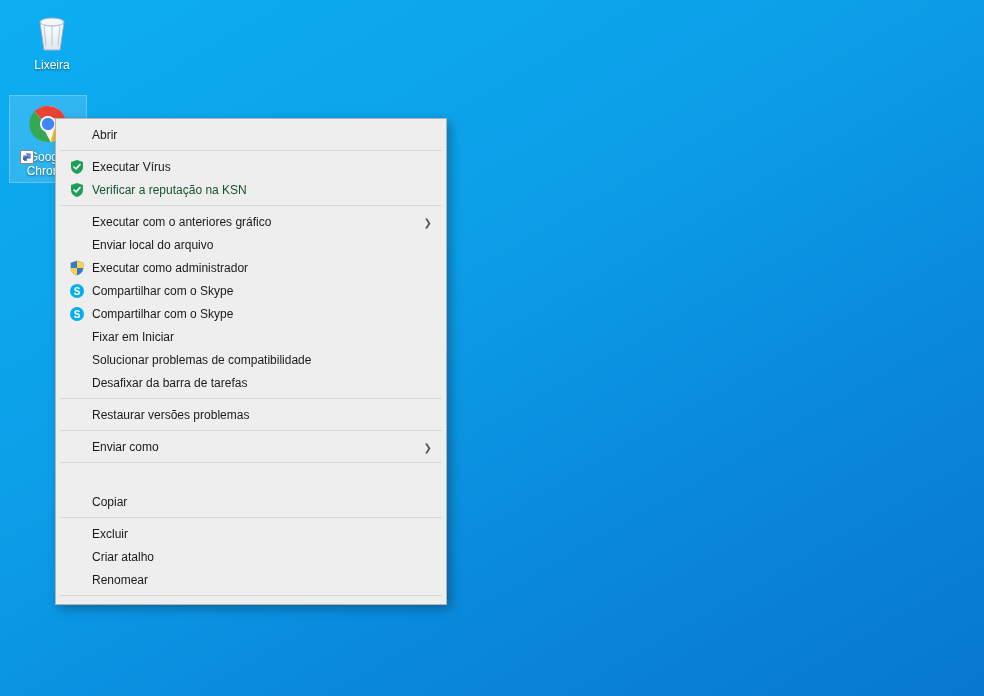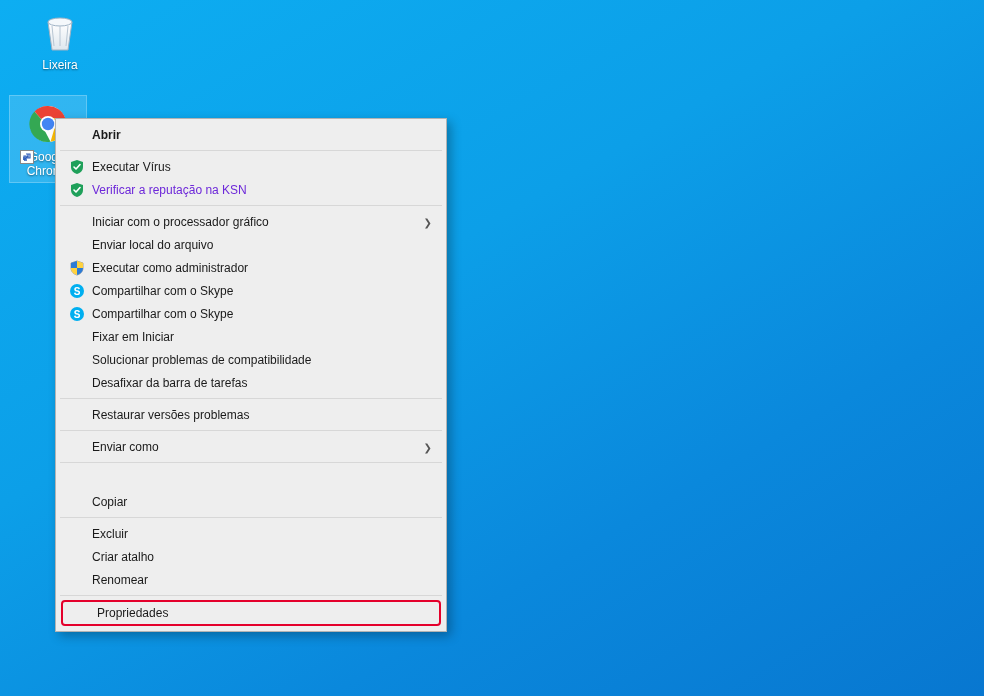--- a/index.html
+++ b/index.html
@@ -39,35 +39,35 @@
     box-shadow: 4px 4px 10px rgba(0,0,0,.28);
     padding: 4px 2px;
   }
   .ctx-item {
     display: flex; align-items: center;
     height: 23px;
     padding: 0 28px 0 8px;
     color: #1a1a1a;
     position: relative;
   }
-  .ctx-item.disabled { color: #6d28d9; }
-  .ctx-item.bold { font-weight: 700; }
+  .ctx-item.disabled { color: #14532d; }
+  .ctx-item.bold { font-weight: 400; }
   .ctx-item .ico-slot { width: 22px; height: 18px; display:flex; align-items:center; justify-content:center; margin-right: 4px; }
   .ctx-item .txt { flex: 1 1 auto; white-space: nowrap; }
   .ctx-item .arrow { position: absolute; right: 12px; top: 50%; transform: translateY(-50%); color:#555; font-size: 10px; }
   .ctx-sep { height: 1px; background: #d7d7d7; margin: 4px 2px; }
   .highlight-red { border: 2.5px solid #e4002b; border-radius: 4px; margin: 1px 3px; }
   .highlight-red .ctx-item { height: 22px; }
 </style>
 </head>
 <body>
 
 <div class="desktop">
 
-  <div class="desktop-icon" style="left:22px; top:4px;">
+  <div class="desktop-icon" style="left:14px; top:4px;">
     <div class="ico">
       <svg width="44" height="44" viewBox="0 0 44 44">
         <defs>
           <linearGradient id="binGrad" x1="0" y1="0" x2="0" y2="1">
             <stop offset="0" stop-color="#ffffff"></stop>
             <stop offset="1" stop-color="#dfe7ee"></stop>
           </linearGradient>
         </defs>
         <path d="M10 12 L34 12 L30 40 L14 40 Z" fill="url(#binGrad)" stroke="#9fb2c4" stroke-width="1"></path>
         <ellipse cx="22" cy="12" rx="12" ry="4" fill="#f4f8fb" stroke="#9fb2c4" stroke-width="1"></ellipse>
@@ -118,21 +118,21 @@
           <svg width="16" height="16" viewBox="0 0 16 16">
             <path d="M8 1 L14 3 V8 C14 11.5 11.5 14.2 8 15 C4.5 14.2 2 11.5 2 8 V3 Z" fill="#1fa05a"></path>
             <path d="M5 8 L7 10 L11 5.5" stroke="#fff" stroke-width="1.6" fill="none" stroke-linecap="round" stroke-linejoin="round"></path>
           </svg>
         </span>
         <span class="txt">Verificar a reputação na KSN</span>
       </div>
       <div class="ctx-sep"></div>
       <div class="ctx-item">
         <span class="ico-slot"></span>
-        <span class="txt">Iniciar com o processador gráfico</span>
+        <span class="txt">Executar com o anteriores gráfico</span>
         <span class="arrow">❯</span>
       </div>
       <div class="ctx-item">
         <span class="ico-slot"></span>
         <span class="txt">Enviar local do arquivo</span>
       </div>
       <div class="ctx-item">
         <span class="ico-slot">
           <svg width="16" height="16" viewBox="0 0 16 16">
             <path d="M8 1 L14 3 V8 C14 11.5 11.5 14.2 8 15 C4.5 14.2 2 11.5 2 8 V3 Z" fill="#fff" stroke="#6a6a6a" stroke-width="0.6"></path>
@@ -200,21 +200,15 @@
       </div>
       <div class="ctx-item">
         <span class="ico-slot"></span>
         <span class="txt">Criar atalho</span>
       </div>
       <div class="ctx-item">
         <span class="ico-slot"></span>
         <span class="txt">Renomear</span>
       </div>
       <div class="ctx-sep"></div>
-      <div class="highlight-red">
-        <div class="ctx-item">
-          <span class="ico-slot"></span>
-          <span class="txt">Propriedades</span>
-        </div>
-      </div>
     </div>
 
 </div>
 
 </body></html>

